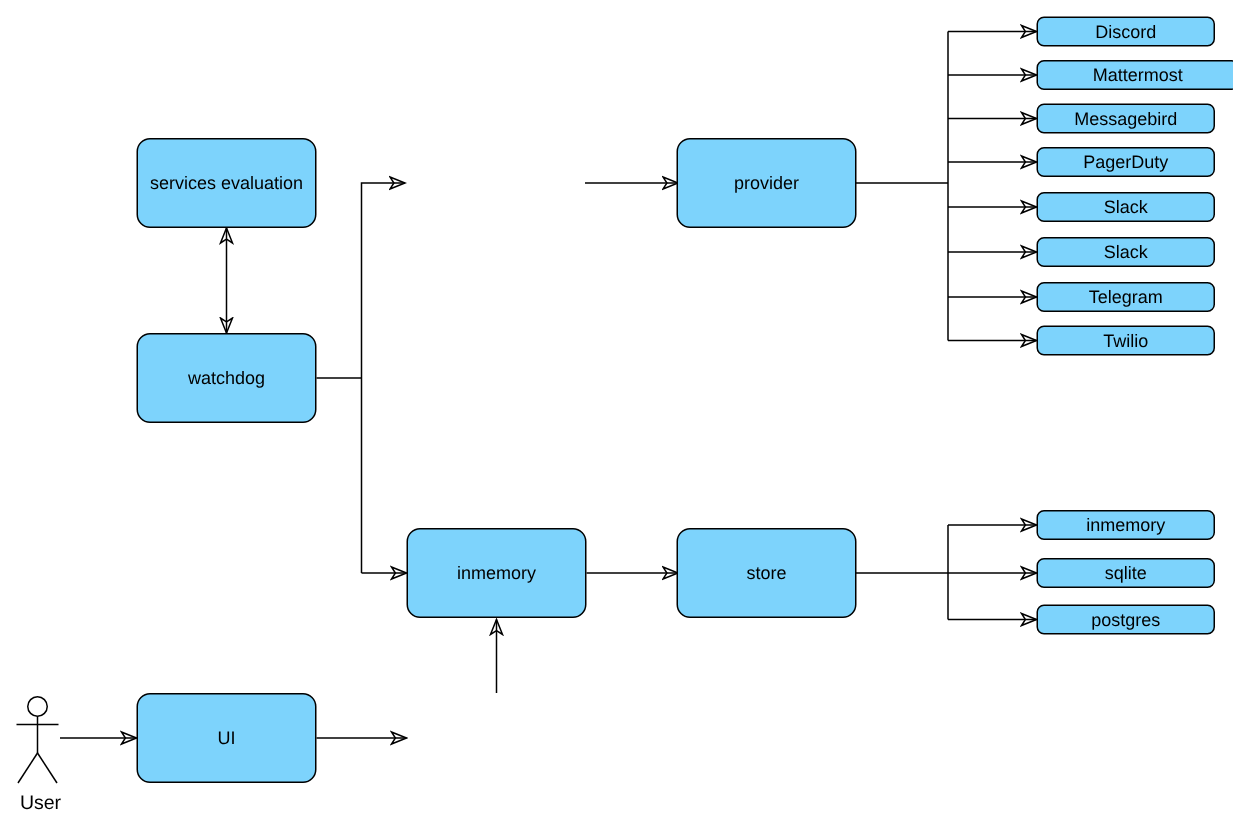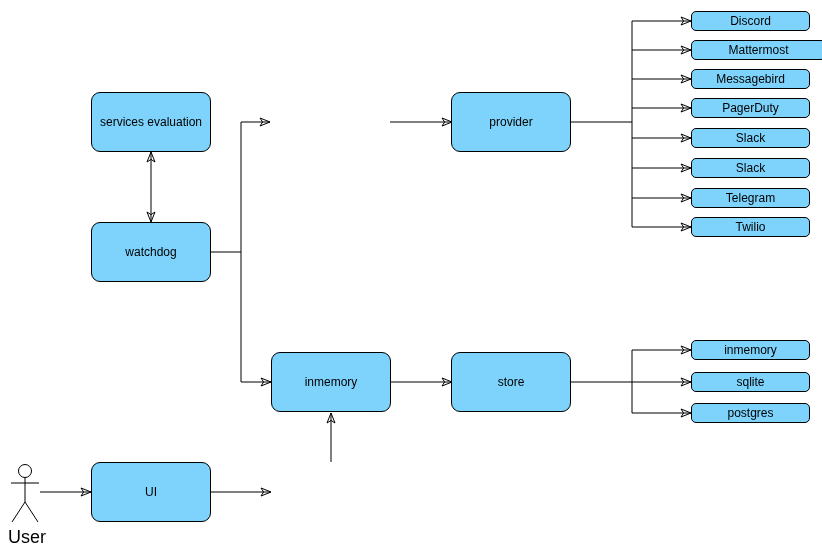--- a/index.html
+++ b/index.html
@@ -9,21 +9,21 @@
   }
   .edges{position:absolute;left:0;top:0;width:822px;height:554px;}
   .edges path, .edges line, .edges circle{stroke:#000000;stroke-width:1;fill:none;}
   .node{
     position:absolute;box-sizing:border-box;background:#7dd3fc;
     border:1px solid #000000;display:flex;align-items:center;justify-content:center;
     text-align:center;font-size:12px;line-height:1.2;
   }
   .node.big{border-radius:9px;}
   .node.small{border-radius:5px;}
-  .actor-label{position:absolute;left:6px;top:527px;width:42px;text-align:center;font-size:18px;}
+  .actor-label{position:absolute;left:6px;top:527px;width:42px;text-align:center;font-size:13px;}
 </style>
 </head>
 <body>
 
 <div class="canvas">
 
   <svg class="edges" width="822" height="554" viewBox="0 0 822 554">
     <defs>
       <marker id="arrow" viewBox="0 0 12 12" refX="11" refY="6" markerWidth="12" markerHeight="12" markerUnits="userSpaceOnUse" orient="auto-start-reverse">
         <path d="M1,2 L11,6 L1,10 L3.6,6 Z" fill="#000000" stroke="none"></path>

